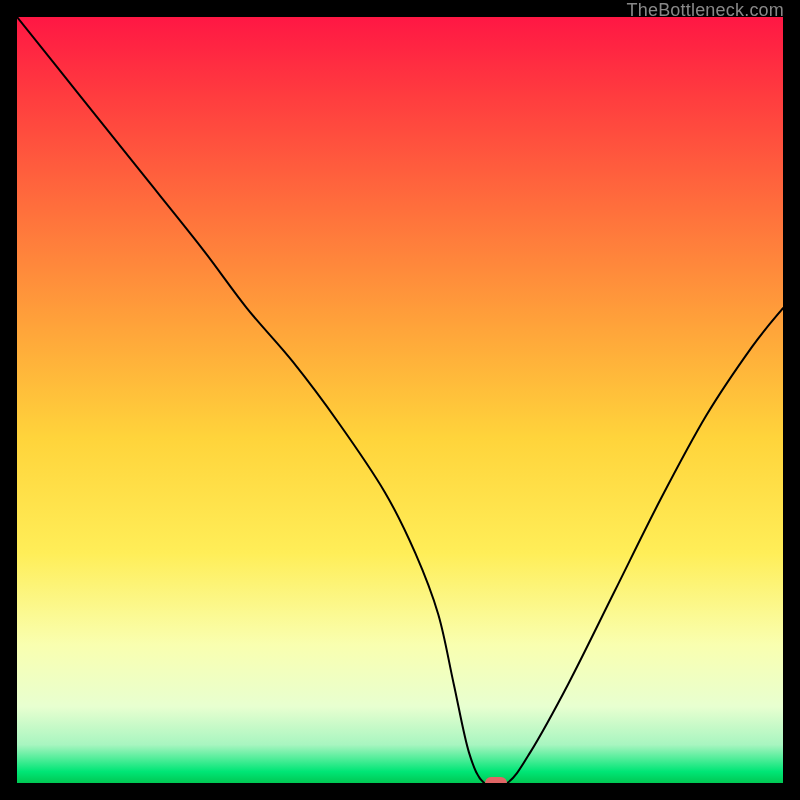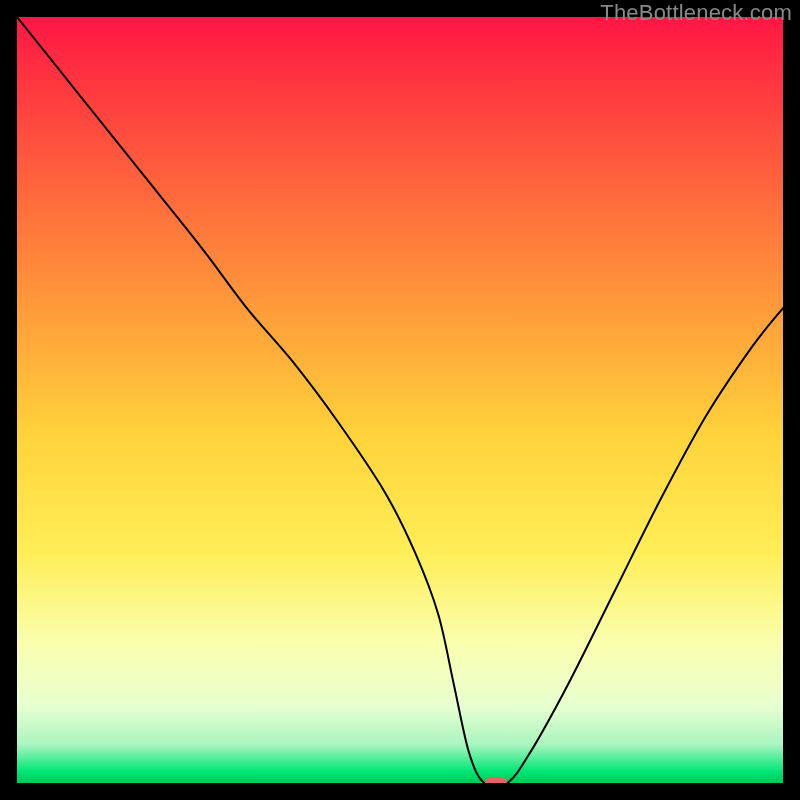--- a/index.html
+++ b/index.html
@@ -12,23 +12,23 @@
   }
   .chart-container {
     position: relative;
     width: 800px;
     height: 800px;
     background: #000;
   }
   .watermark {
     position: absolute;
     top: 0px;
-    right: 8px;
+    right: 16px;
     color: #888;
-    font-size: 22px;
+    font-size: 18px;
     letter-spacing: 0.2px;
     z-index: 10;
     user-select: none;
   }
   .plot-area {
     position: absolute;
     left: 17px;
     top: 17px;
     width: 766px;
     height: 766px;

